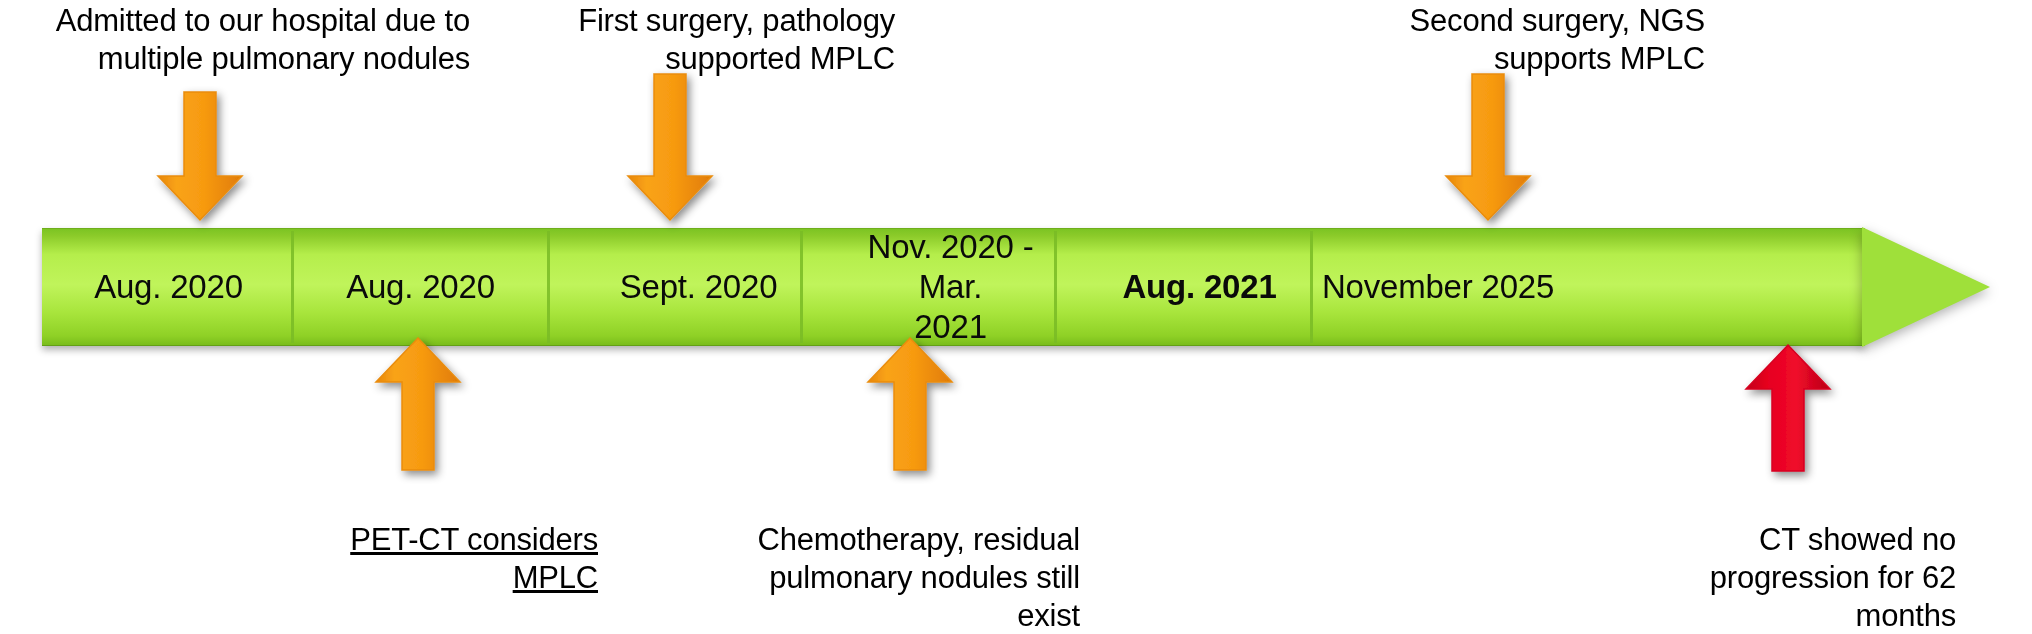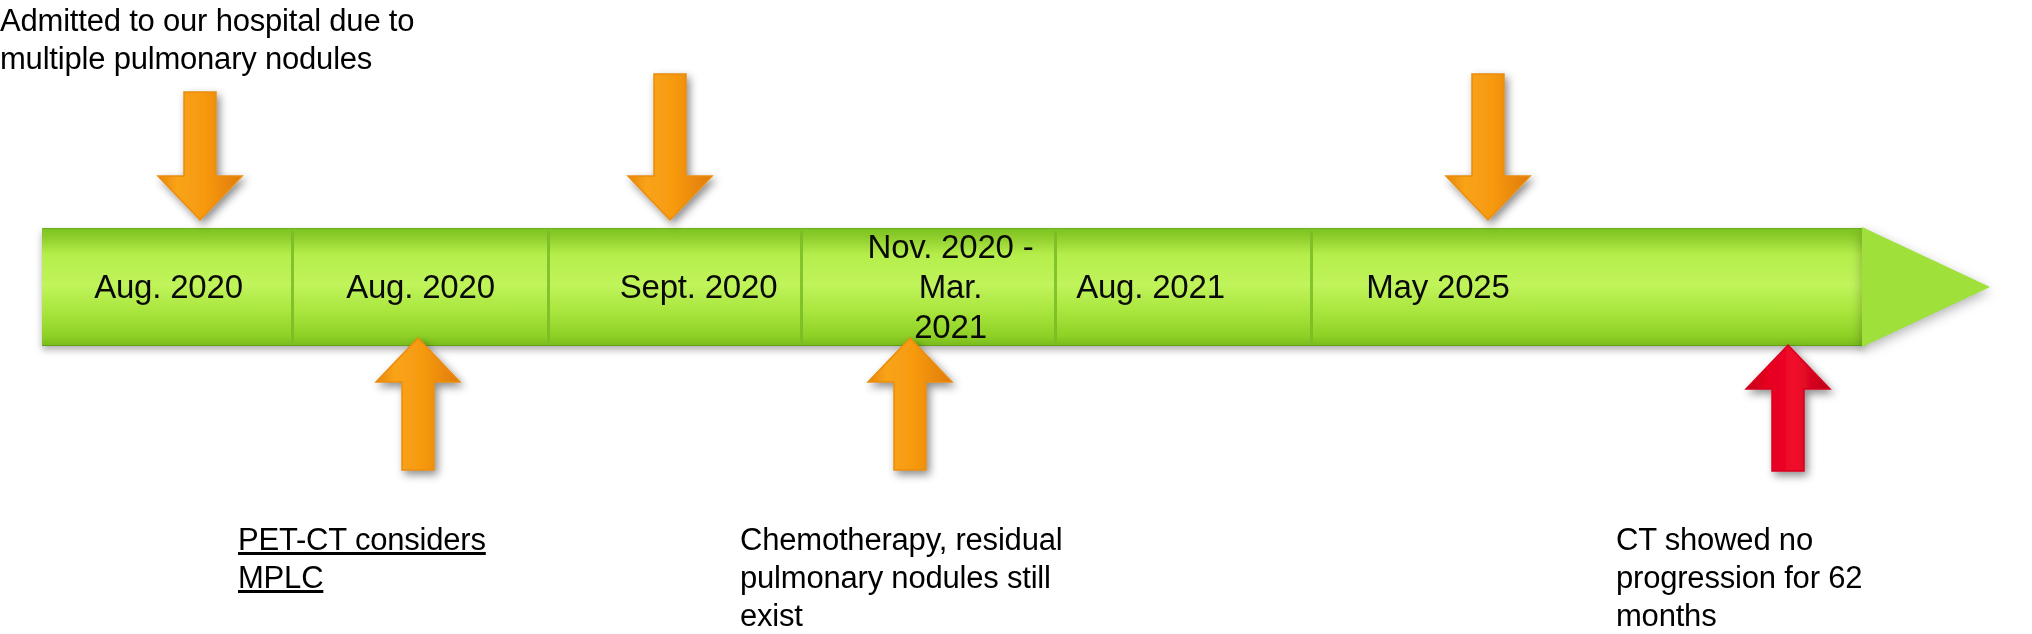--- a/index.html
+++ b/index.html
@@ -8,21 +8,21 @@
     background:#ffffff;
     font-family:"Liberation Sans", sans-serif;
     overflow:hidden;
     position:relative;
   }
   #stage{position:absolute;left:0;top:0;width:2032px;height:634px;}
 
   
   .caption{
     position:absolute;
-    text-align:left;
+    text-align:right;
     color:#000000;
     font-size:31px;
     line-height:38px;
     font-family:"Liberation Sans", sans-serif;
     white-space:pre-line;
     letter-spacing:-0.2px;
   }
   .caption.top{}
   .caption.bottom{}
 
@@ -85,21 +85,25 @@
   .arrow svg{display:block;overflow:visible;}
 </style>
 </head>
 <body>
 
 <div id="stage">
 
   <div class="caption top" style="left:0px;top:2px;width:470px;">Admitted to our hospital due to
 multiple pulmonary nodules</div>
 
-
+  <div class="caption top" style="left:455px;top:2px;width:440px;">First surgery, pathology
+supported MPLC</div>
+
+  <div class="caption top" style="left:1275px;top:2px;width:430px;">Second surgery, NGS
+supports MPLC</div>
 
   <div class="arrow" style="left:150px;top:92px;">
     <svg width="100" height="140" viewBox="0 0 100 140">
       <defs>
         <linearGradient id="og1" x1="0" y1="0" x2="1" y2="0">
           <stop offset="0%" stop-color="#E8860A"></stop>
           <stop offset="22%" stop-color="#F9A318"></stop>
           <stop offset="55%" stop-color="#F79A10"></stop>
           <stop offset="100%" stop-color="#E07B05"></stop>
         </linearGradient>
@@ -155,24 +159,24 @@
     <div class="seg" style="left:252px;width:253px;">Aug. 2020</div>
     <div class="seg-div" style="left:505px;"></div>
 
     <div class="seg" style="left:508px;width:250px;padding-left:47px;">Sept. 2020</div>
     <div class="seg-div" style="left:758px;"></div>
 
     <div class="seg" style="left:761px;width:251px;padding-left:44px;">Nov. 2020 - Mar.
 2021</div>
     <div class="seg-div" style="left:1012px;"></div>
 
-    <div class="seg" style="left:982px;width:253px;">Aug. 2021</div>
+    <div class="seg" style="left:1031px;width:253px;font-weight:bold;">Aug. 2021</div>
     <div class="seg-div" style="left:1268px;"></div>
 
-    <div class="seg" style="left:1271px;width:250px;">May 2025</div>
+    <div class="seg" style="left:1271px;width:250px;">November 2025</div>
   </div>
 
   <div class="arrow" style="left:368px;top:336px;">
     <svg width="100" height="140" viewBox="0 0 100 140">
       <defs>
         <linearGradient id="ou1" x1="0" y1="0" x2="1" y2="0">
           <stop offset="0%" stop-color="#E8860A"></stop>
           <stop offset="22%" stop-color="#F9A318"></stop>
           <stop offset="55%" stop-color="#F79A10"></stop>
           <stop offset="100%" stop-color="#E07B05"></stop>

